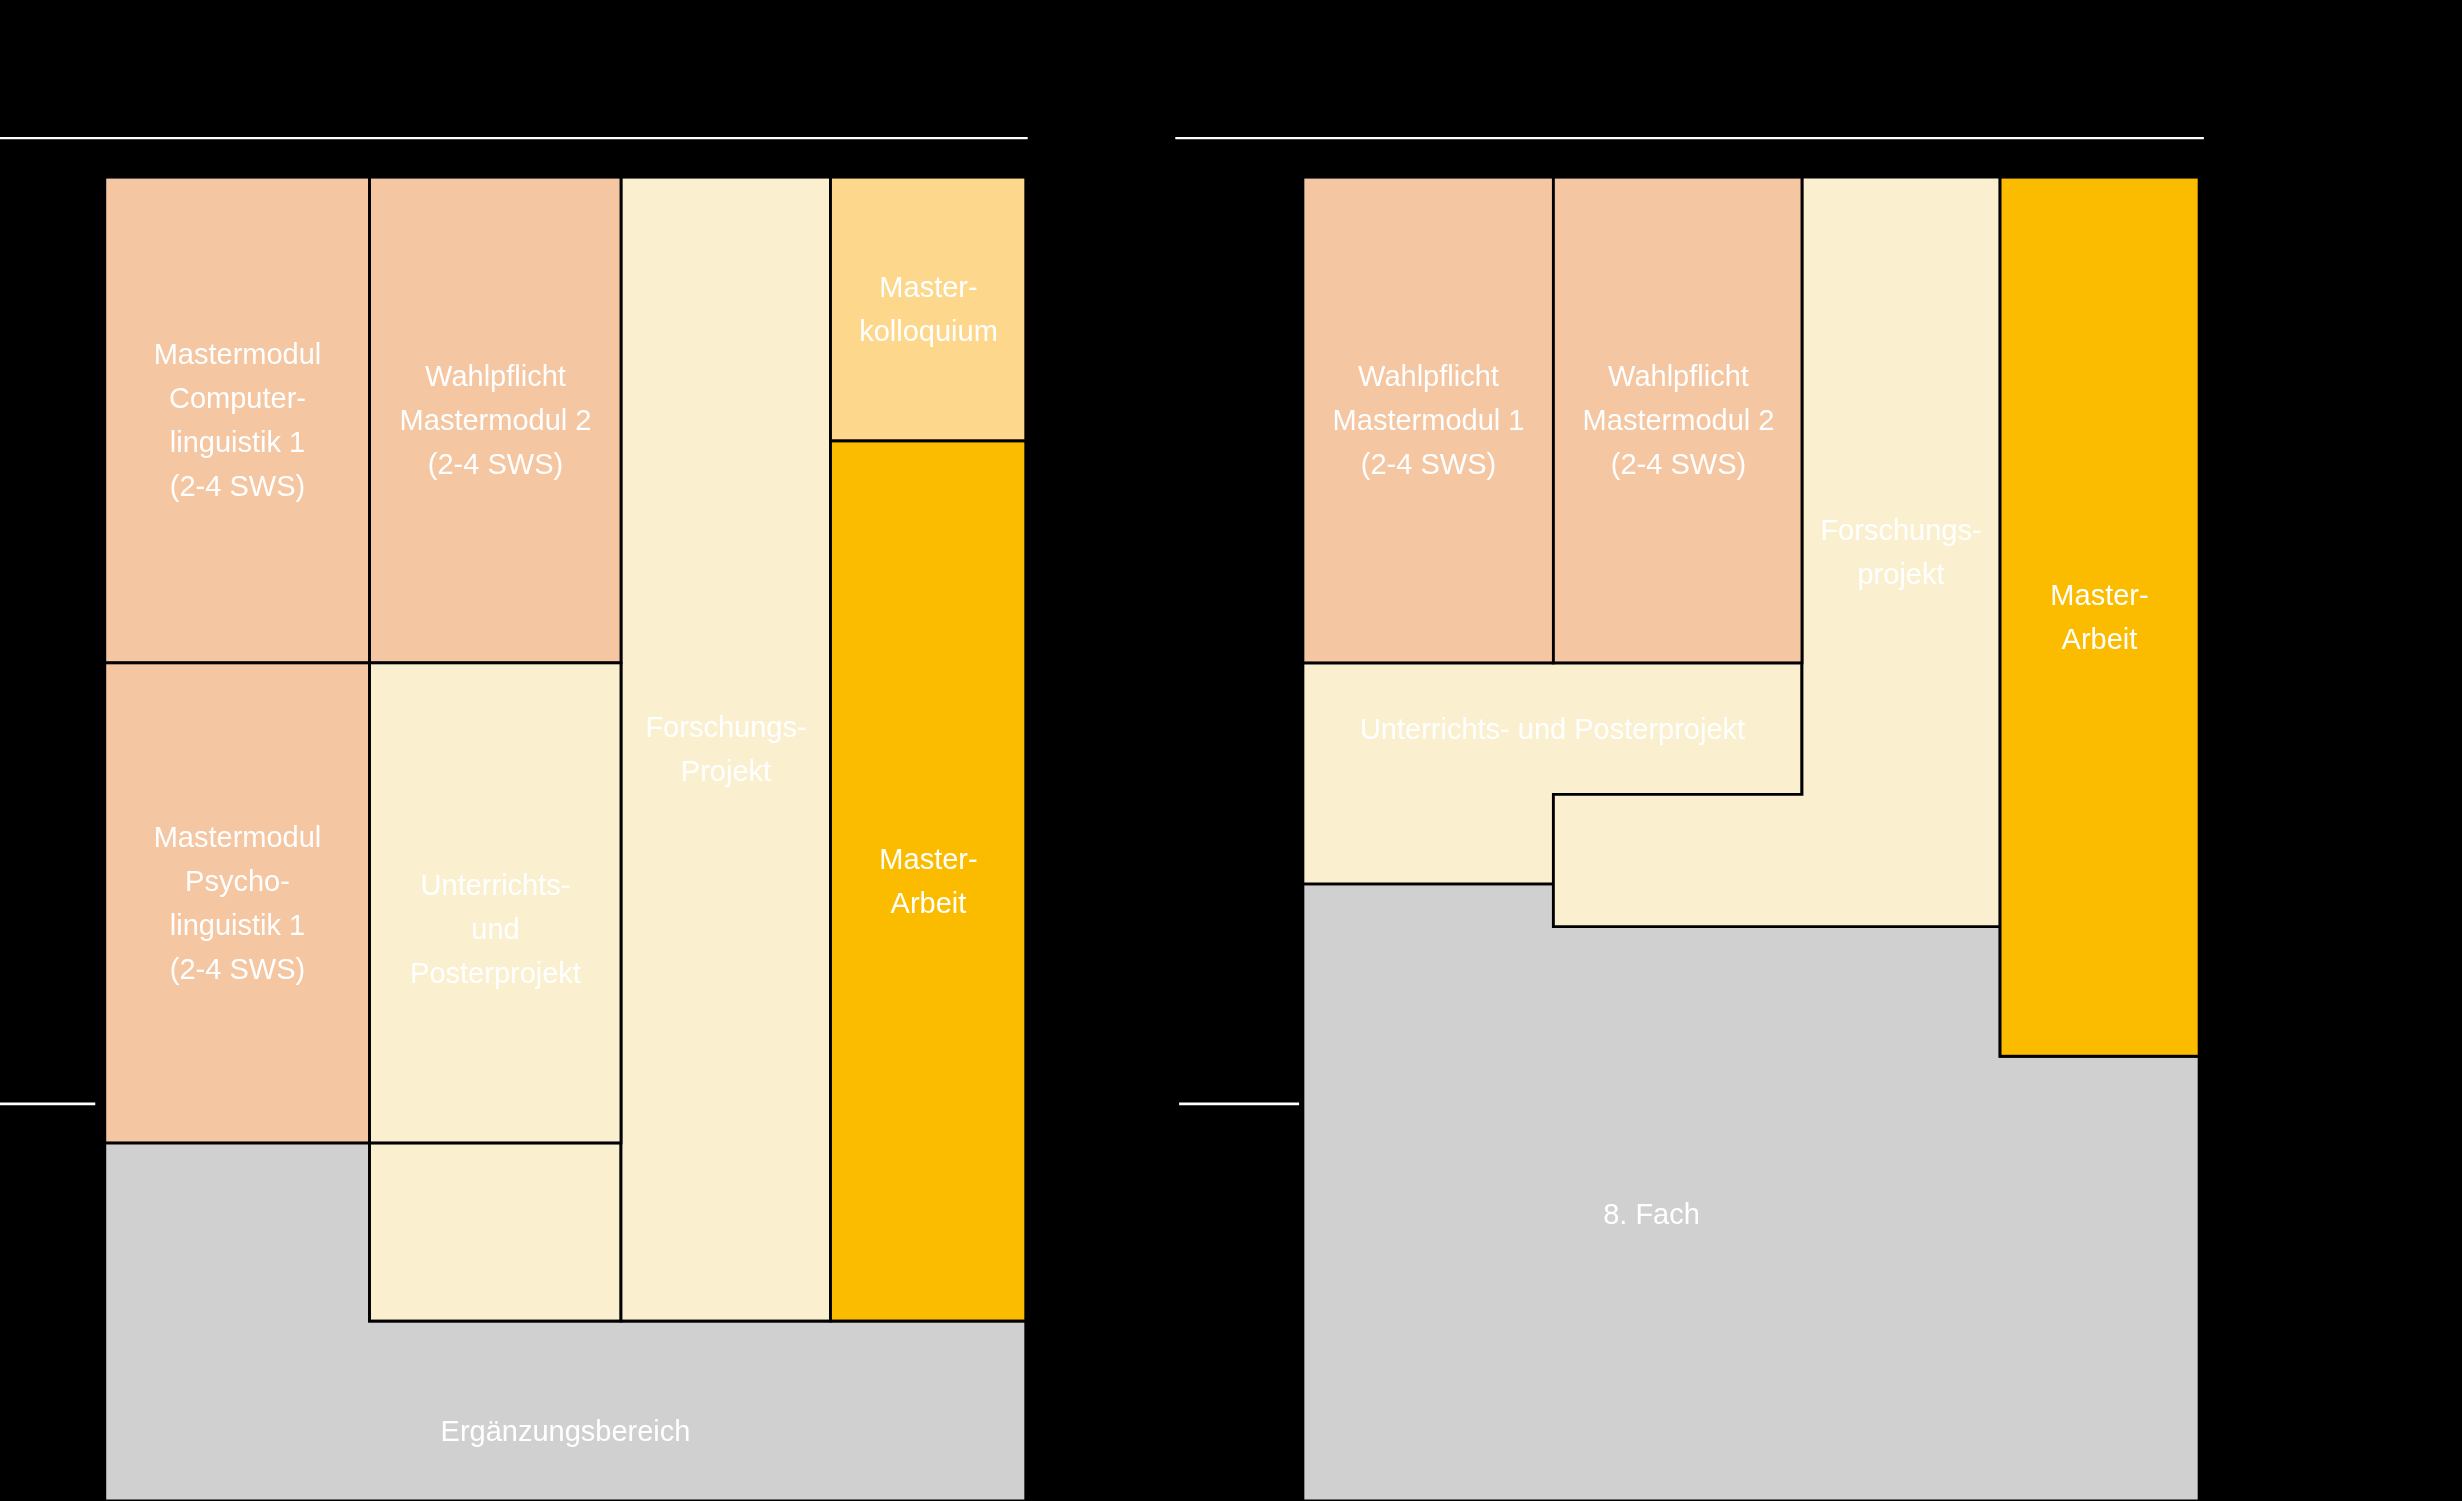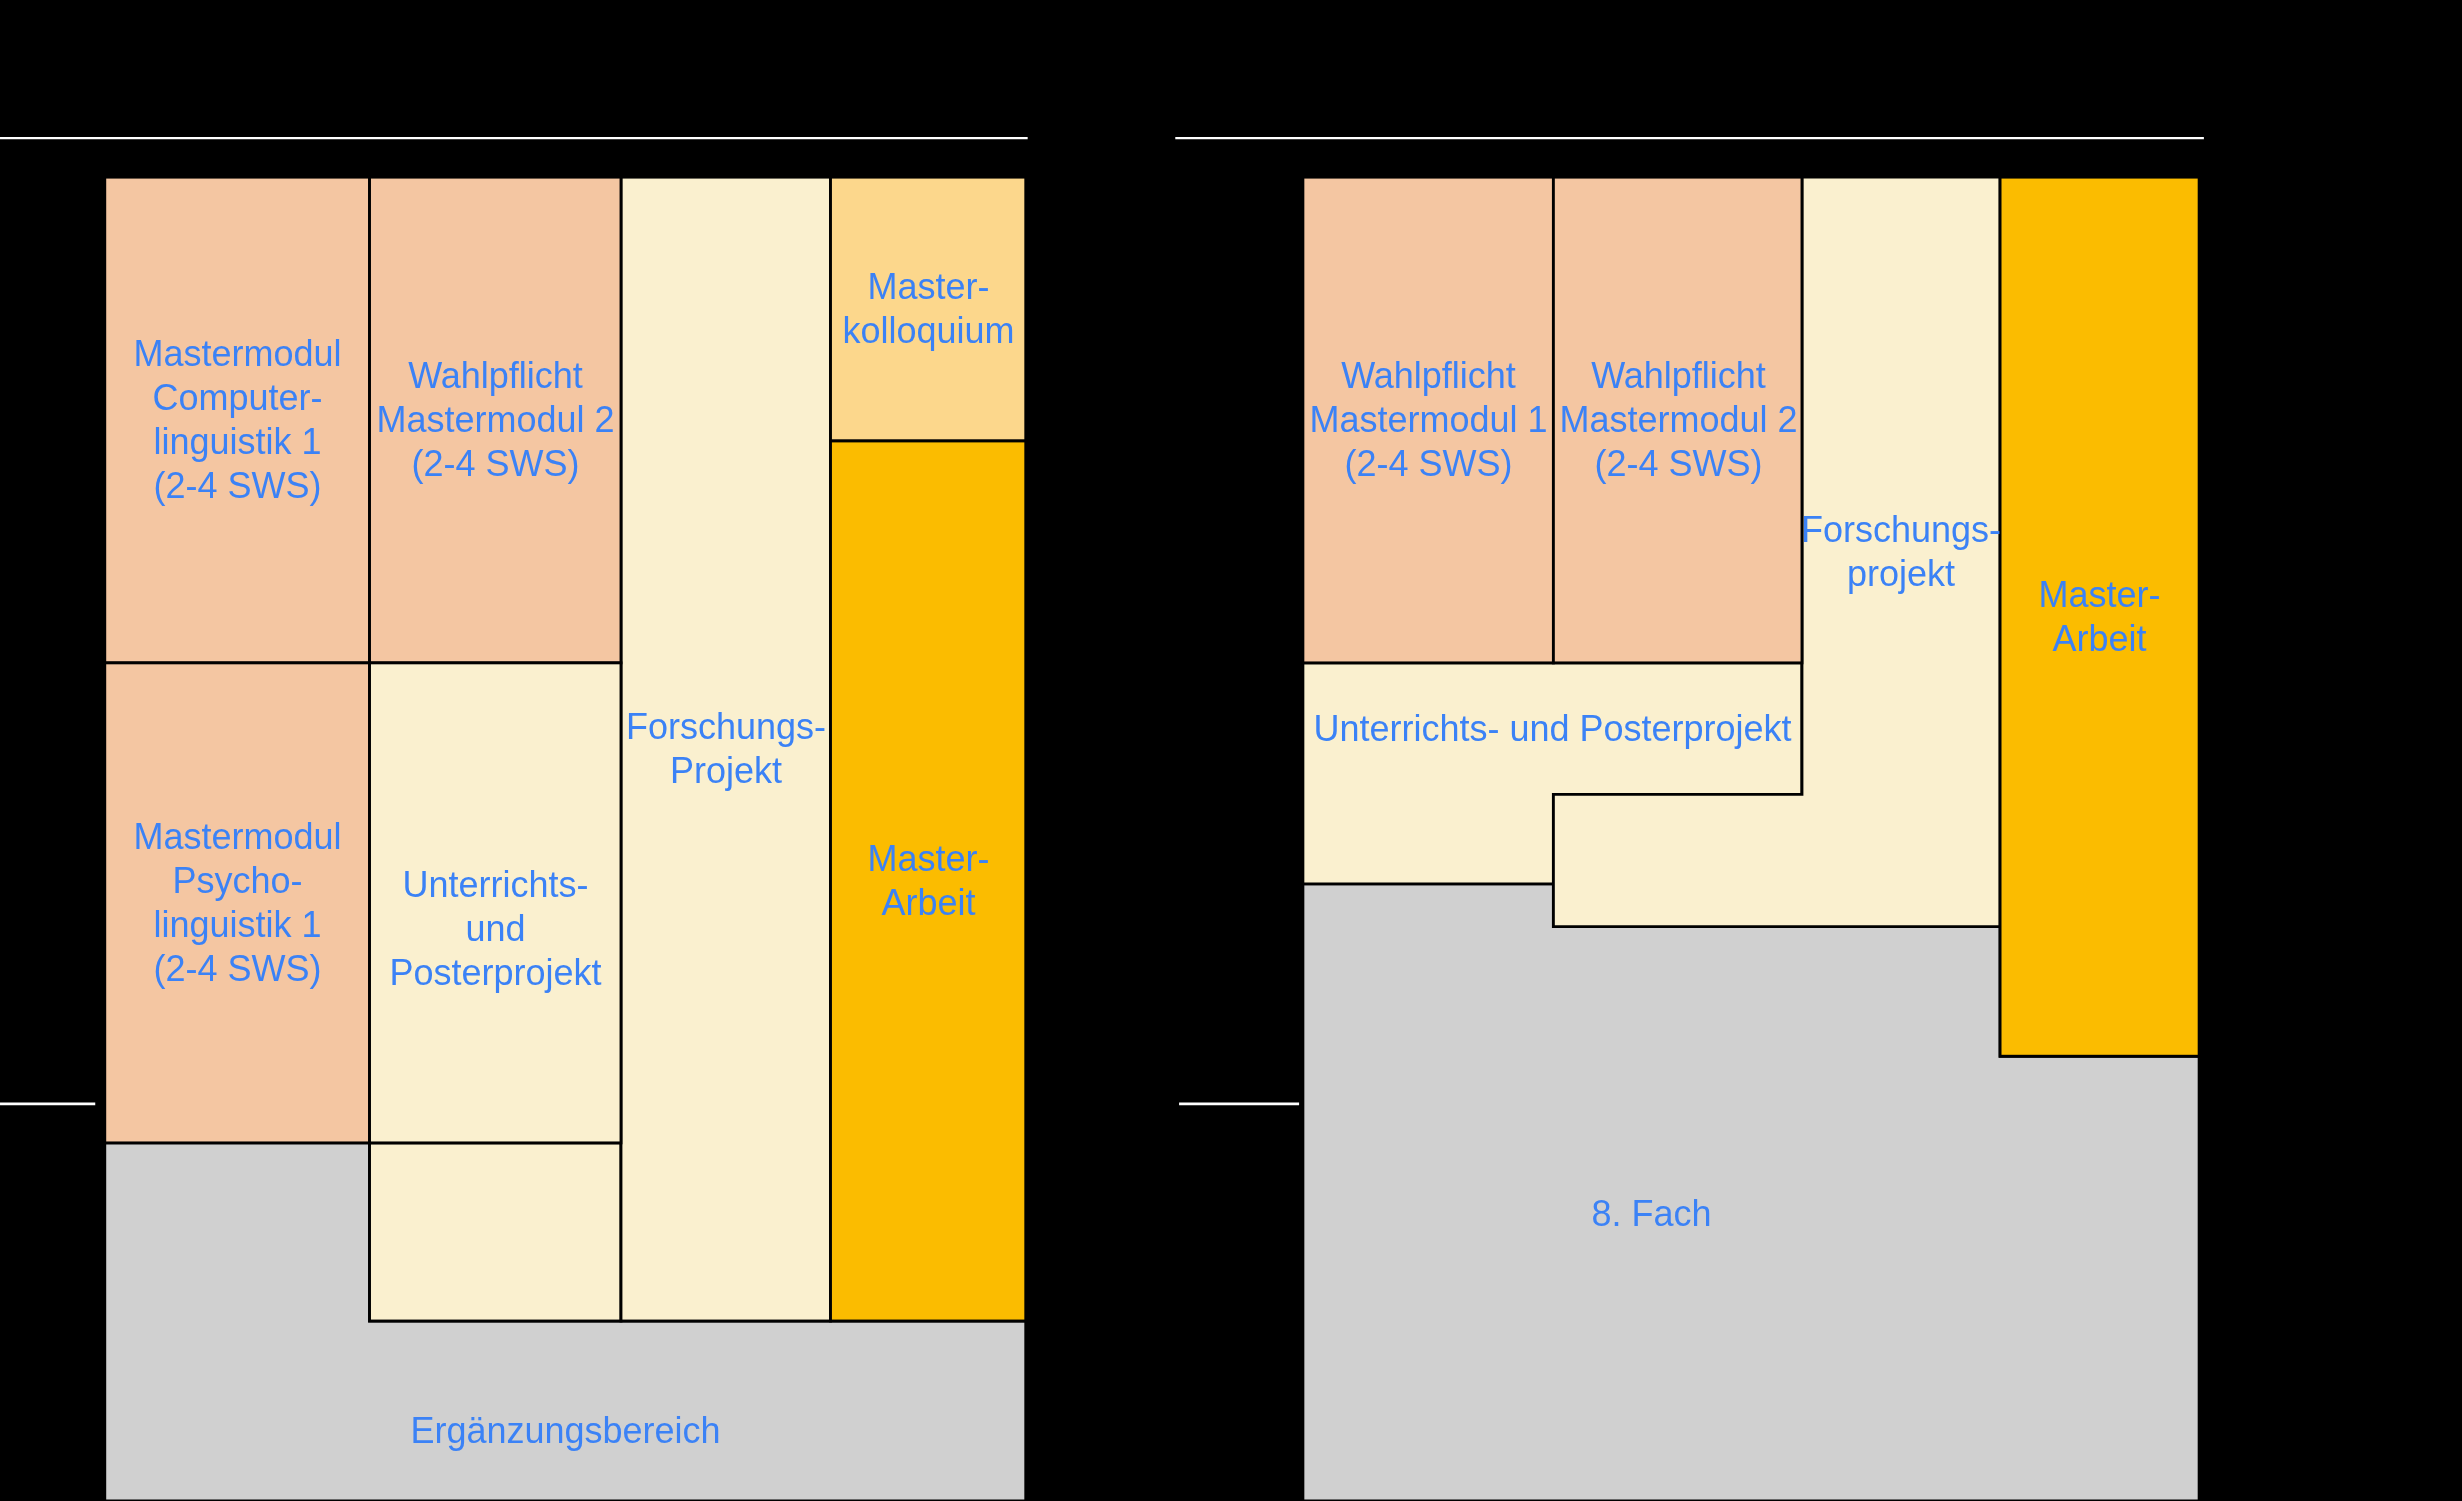--- a/index.html
+++ b/index.html
@@ -27,23 +27,23 @@
   }
   .axis-spine { stroke-width: 2.5px; }
   .axis-tick  { stroke-width: 3px; }
   .label {
     position: absolute;
     display: flex;
     align-items: center;
     justify-content: center;
     text-align: center;
     white-space: pre-line;
-    font-size: 36px;
+    font-size: 29px;
     line-height: 44px;
-    color: #3b82f6;
+    color: #ffffff;
   }
 </style>
 </head>
 <body>
 
 <div class="stage">
 
   <svg width="2462" height="1501" viewBox="0 0 2585 1576">
 
     <g>

